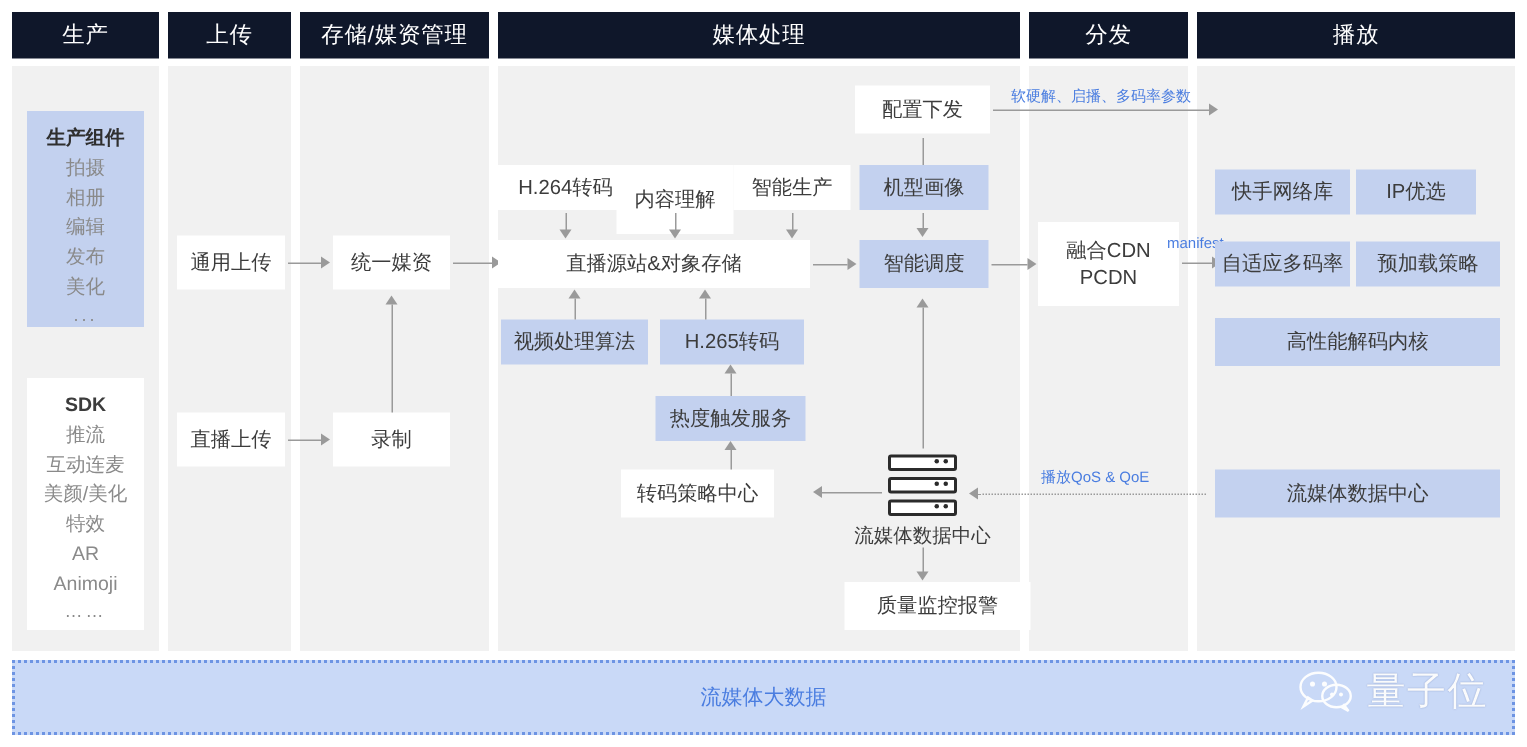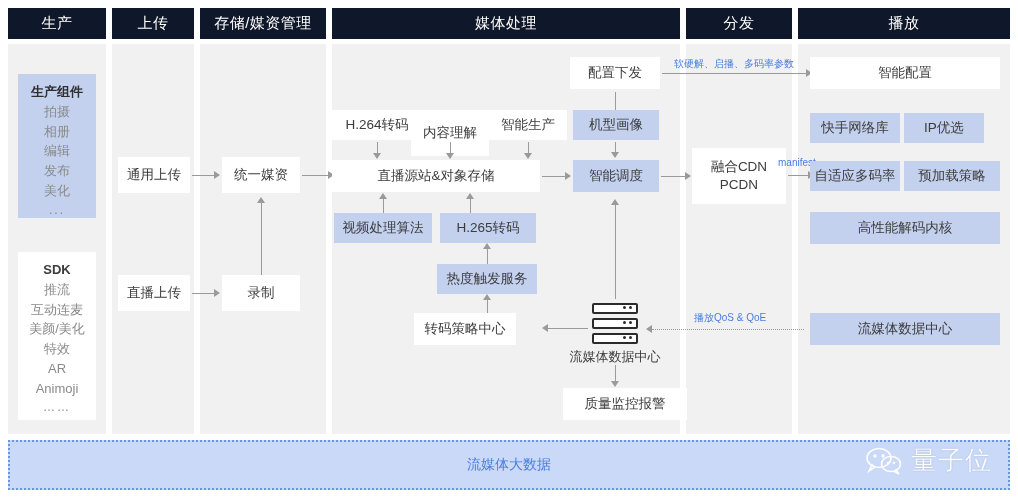--- a/index.html
+++ b/index.html
@@ -246,21 +246,20 @@
   <div class="arrow r" style="left:685px;top:172px;"></div>
 
   <div class="ln h" style="left:662px;top:73px;width:144px;"></div>
   <div class="arrow r" style="left:806px;top:69px;"></div>
   <div class="edge-label" style="left:674px;top:57px;">软硬解、启播、多码率参数</div>
 
   <div class="ln h" style="left:788px;top:175px;width:20px;"></div>
   <div class="arrow r" style="left:808px;top:171px;"></div>
   <div class="edge-label" style="left:778px;top:157px;">manifest</div>
 
-  <div class="node white" style="left:810px;top:57px;width:190px;height:32px;">智能配置</div>
   <div class="node blue" style="left:810px;top:113px;width:90px;height:30px;">快手网络库</div>
   <div class="node blue" style="left:904px;top:113px;width:80px;height:30px;">IP优选</div>
   <div class="node blue" style="left:810px;top:161px;width:90px;height:30px;">自适应多码率</div>
   <div class="node blue" style="left:904px;top:161px;width:96px;height:30px;">预加载策略</div>
   <div class="node blue" style="left:810px;top:212px;width:190px;height:32px;">高性能解码内核</div>
   <div class="node blue" style="left:810px;top:313px;width:190px;height:32px;">流媒体数据中心</div>
 
   <div class="dashln" style="left:652px;top:329px;width:152px;"></div>
   <div class="arrow l" style="left:646px;top:325px;"></div>
   <div class="edge-label" style="left:694px;top:311px;">播放QoS &amp; QoE</div>

